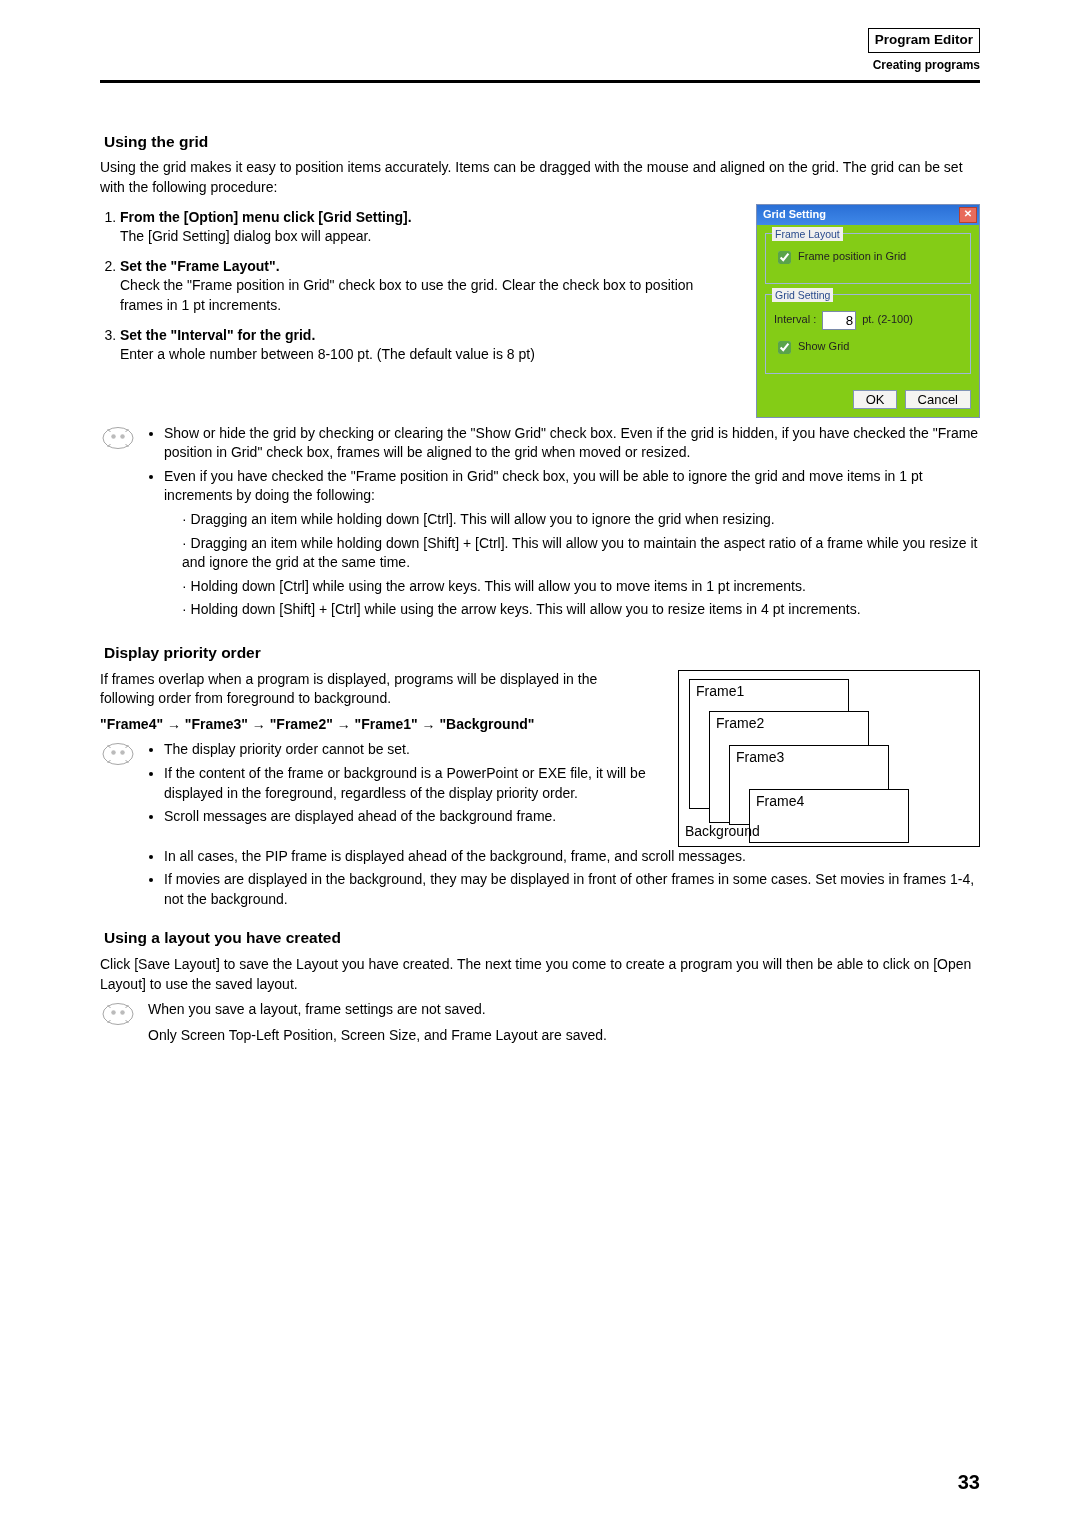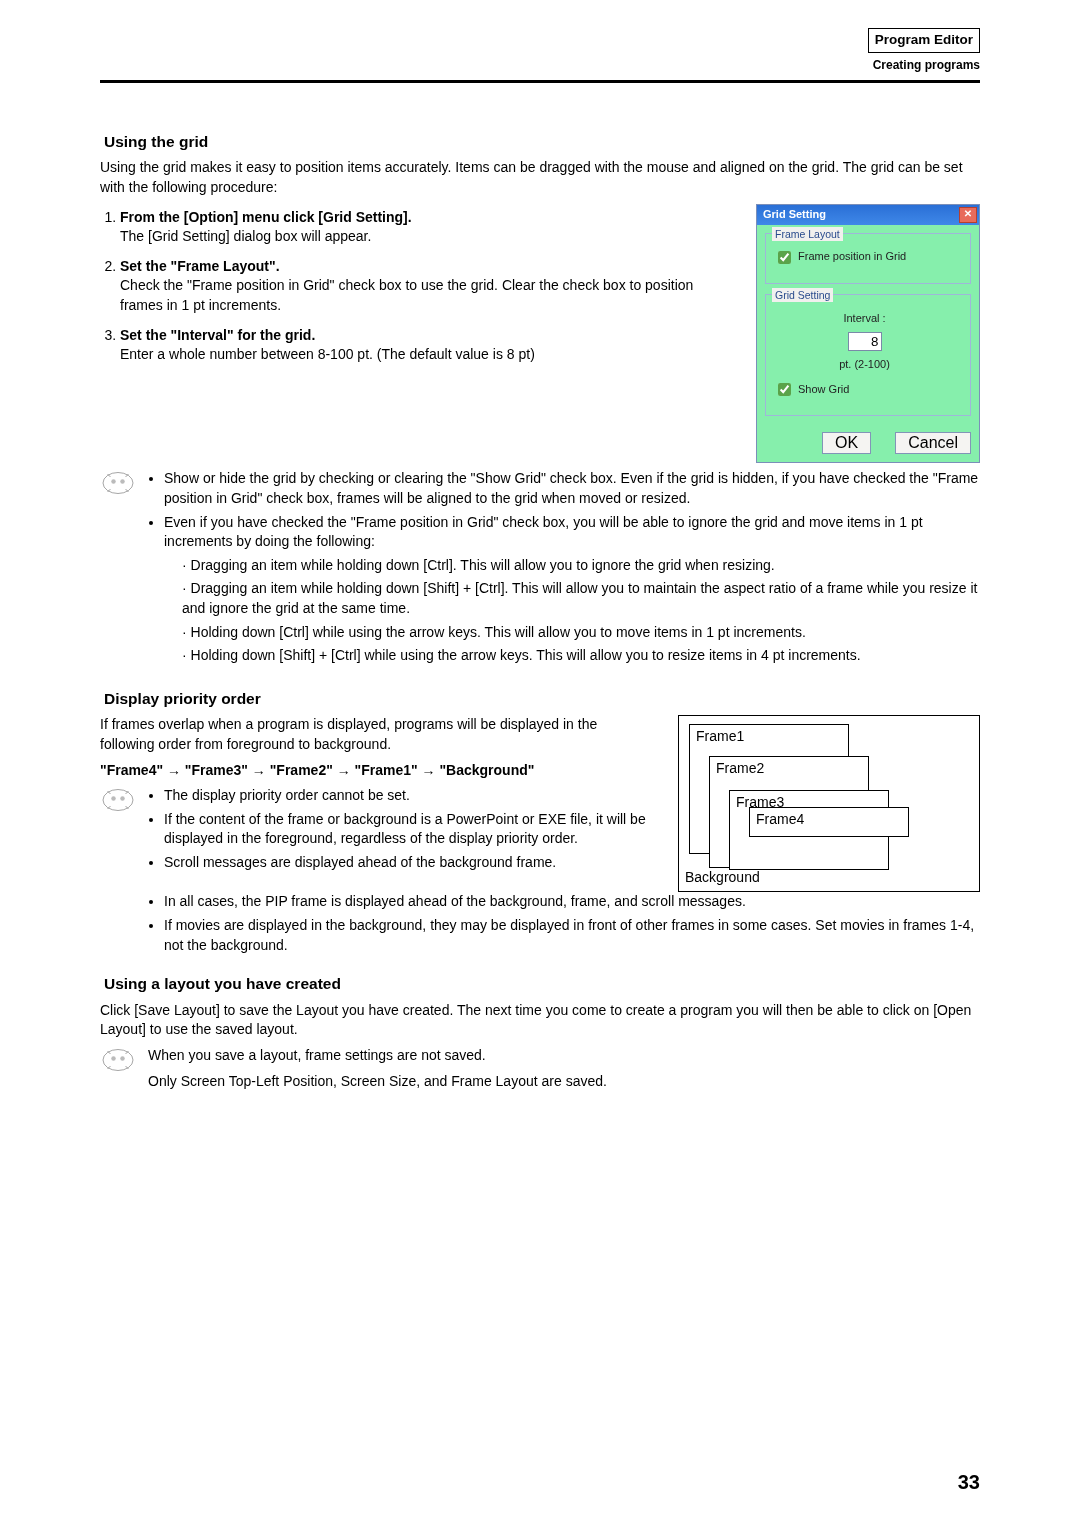--- a/index.html
+++ b/index.html
@@ -54,21 +54,21 @@
   .col-text { flex: 1; }
   ol.steps {
     margin: 4px 0 0 0;
     padding-left: 20px;
   }
   ol.steps > li { margin-bottom: 10px; }
   ol.steps .step-title { font-weight: bold; }
   .dialog {
     width: 222px;
     border: 1px solid #7b8fb9;
-    background: #86efac;
+    background: #84cc16;
     font-family: Tahoma, sans-serif;
     font-size: 11px;
     color: #222;
   }
   .dialog-titlebar {
     background: linear-gradient(to bottom,#2a6fd6,#3f88e8);
     color: #fff;
     font-weight: bold;
     font-size: 11px;
     padding: 2px 2px 2px 6px;
@@ -96,32 +96,32 @@
   .fieldset .legend {
     position: absolute;
     top: -7px; left: 6px;
     background: #f1f0ee;
     padding: 0 3px;
     color: #2a4b8d;
     font-size: 10.5px;
   }
   .chk { display: flex; align-items: center; gap: 4px; margin: 6px 0; }
   .chk input { accent-color: #5aa34a; }
-  .interval-row { display: flex; align-items: center; gap: 6px; margin: 8px 0 8px 0; flex-direction: column; }
+  .interval-row { display: flex; align-items: center; gap: 6px; margin: 8px 0 8px 0; }
   .interval-input {
     width: 28px; text-align: right;
     border: 1px solid #7a8aa8; padding: 1px 2px;
     background: #fff;
   }
   .dialog-buttons { text-align: right; padding: 0 8px 8px 8px; }
   .dialog-buttons button {
     font-family: Tahoma, sans-serif;
-    font-size: 16px;
+    font-size: 13px;
     padding: 1px 12px;
-    margin-left: 21px;
+    margin-left: 4px;
     border: 1px solid #8295b7;
     background: #f5f4f2;
   }
   .note-block {
     display: flex;
     align-items: flex-start;
     gap: 12px;
     margin-top: 6px;
   }
   .note-icon {
@@ -276,21 +276,21 @@
             <li>If the content of the frame or background is a PowerPoint or EXE file, it will be displayed in the foreground, regardless of the display priority order.</li>
             <li>Scroll messages are displayed ahead of the background frame.</li>
           </ul>
         </div>
       </div>
     </div>
     <div class="priority-diagram">
       <div class="fbox" style="left:10px; top:8px; width:160px; height:130px">Frame1</div>
       <div class="fbox" style="left:30px; top:40px; width:160px; height:112px">Frame2</div>
       <div class="fbox" style="left:50px; top:74px; width:160px; height:80px">Frame3</div>
-      <div class="fbox" style="left:70px; top:91px; width:160px; height:30px">Frame4</div>
+      <div class="fbox" style="left:70px; top:118px; width:160px; height:54px">Frame4</div>
       <div class="bg-label">Background</div>
     </div>
   </div>
   <div style="margin-left:48px">
     <ul class="bullets">
       <li>In all cases, the PIP frame is displayed ahead of the background, frame, and scroll messages.</li>
       <li>If movies are displayed in the background, they may be displayed in front of other frames in some cases. Set movies in frames 1-4, not the background.</li>
     </ul>
   </div>
 

